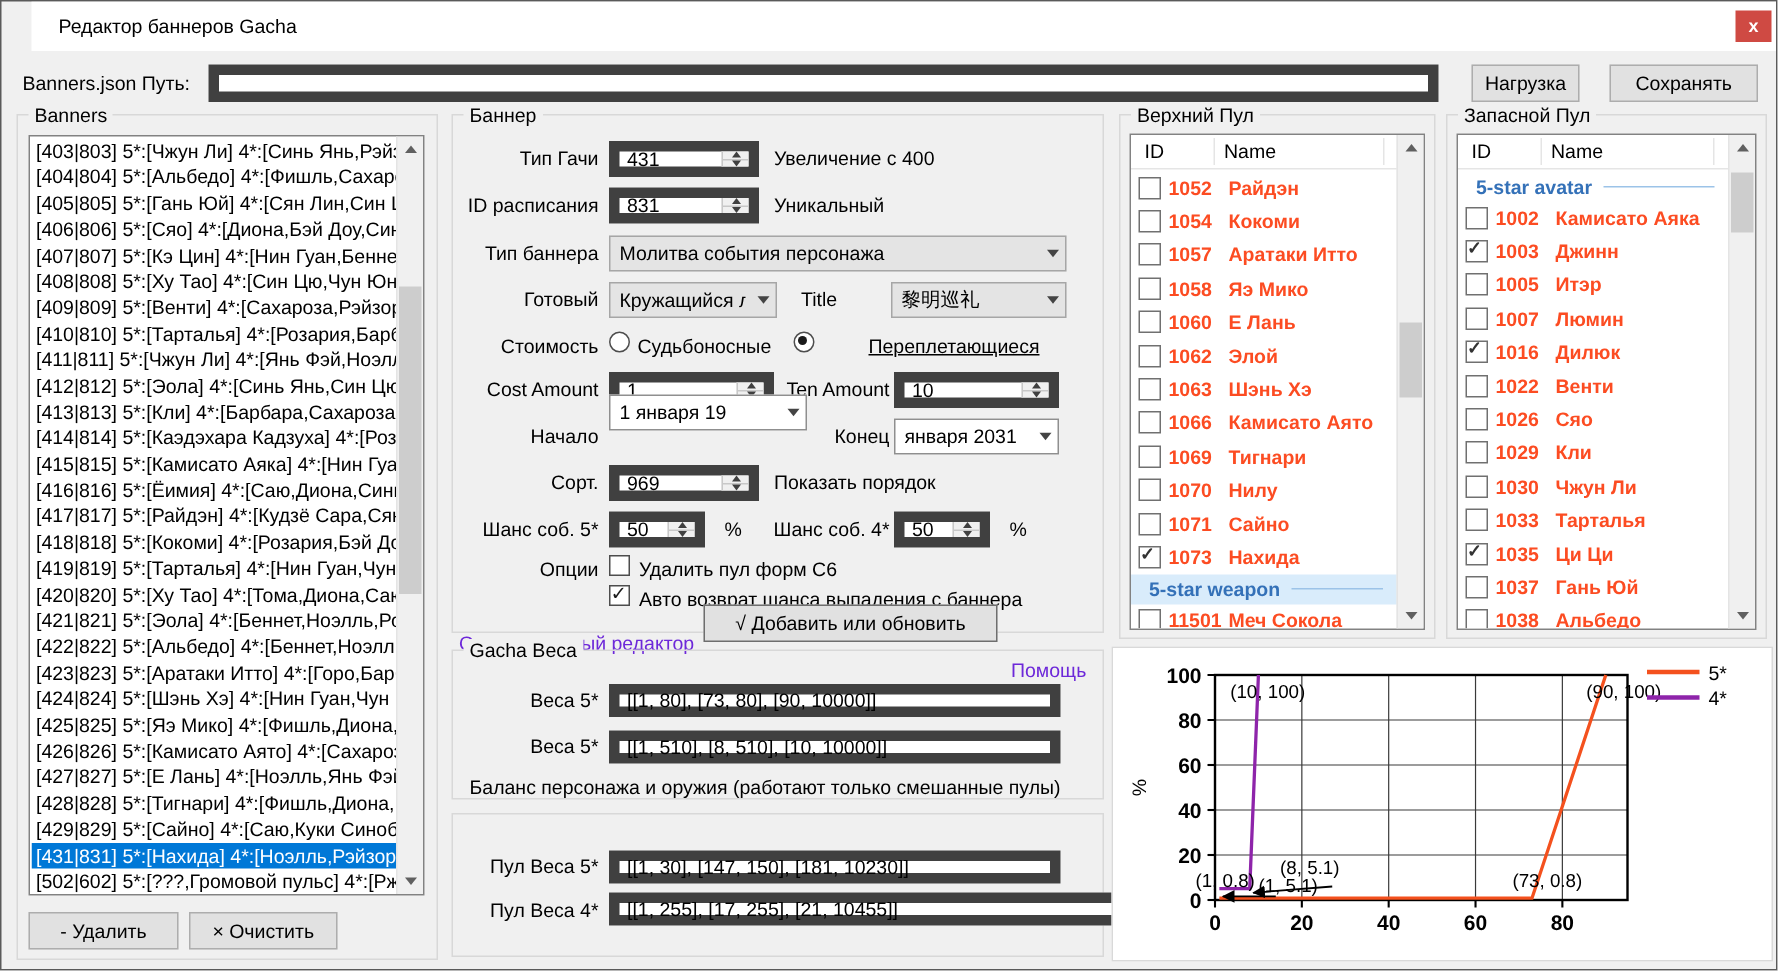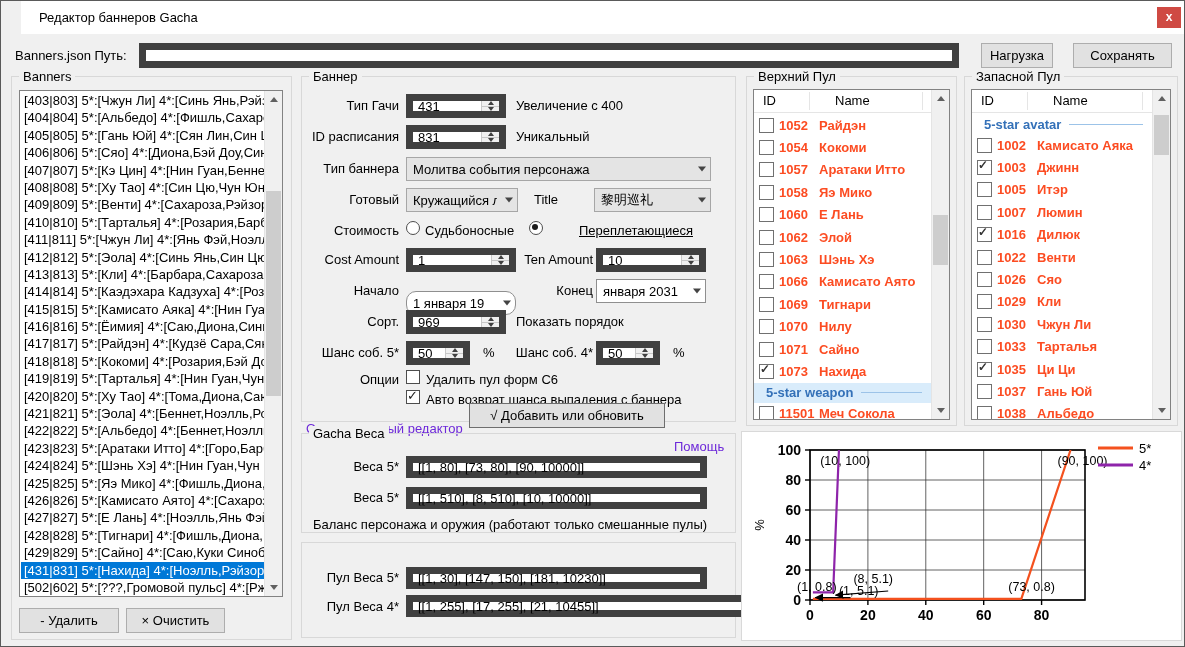--- a/index.html
+++ b/index.html
@@ -42,21 +42,21 @@
   .lb-row.sel{background:#0078d7;color:#fff;}
   .sbar{position:absolute;top:0;bottom:0;right:0;width:17px;background:#f0f0f0;border-left:1px solid #e4e4e4;}
   .sb-up,.sb-dn{position:absolute;left:0;right:0;height:17px;display:flex;align-items:center;justify-content:center;}
   .sb-up{top:0}.sb-dn{bottom:0}
   .sb-up::after{content:"";width:0;height:0;border-left:4px solid transparent;border-right:4px solid transparent;border-bottom:5px solid #606060;}
   .sb-dn::after{content:"";width:0;height:0;border-left:4px solid transparent;border-right:4px solid transparent;border-top:5px solid #606060;}
   .sb-th{position:absolute;left:1px;right:1px;background:#cdcdcd;}
   .lv{position:absolute;background:#fff;border:1px solid #828282;box-sizing:border-box;overflow:hidden;font-size:13px;}
   .lv-head{position:absolute;top:0;left:0;right:17px;height:22px;background:#fff;border-bottom:1px solid #e5e5e5;}
   .lv-head .h1{position:absolute;left:9px;top:3px;}
-  .lv-head .h2{position:absolute;left:62px;top:3px;margin-left:19px;}
+  .lv-head .h2{position:absolute;left:62px;top:3px;}
   .hsep{position:absolute;top:2px;bottom:2px;width:1px;background:#e5e5e5;}
   .lv-body{position:absolute;top:24px;left:0;right:17px;bottom:0;overflow:hidden;font-weight:bold;}
   .pool-row{height:22.4px;display:flex;align-items:center;}
   .cb13{width:13px;height:13px;border:1px solid #707070;background:#fff;margin-left:5px;flex:none;position:relative;box-sizing:content-box;}
   .cb13.on::after{content:"✓";position:absolute;left:0px;top:-3px;font-size:12px;color:#333;}
   .pid{margin-left:5px;width:40px;color:#fc4c22;flex:none;}
   .pname{color:#fc4c22;white-space:nowrap;}
   .pool-group{height:20px;display:flex;align-items:center;color:#3471b8;padding-left:12px;}
   .pool-group span{flex:none;}
   .pool-group i{flex:1;height:0;border-top:1px solid #9cc3e8;margin:0 10px 0 8px;}
@@ -180,21 +180,21 @@
   <span class="mlabel" style="left:500px;top:251px;">Ten Amount</span>
   <div class="tbx num" style="left:595px;top:247px;width:110px;height:24px;">
     <span class="tval">10</span>
     <span class="spin">
         <i class="su"></i>
         <i class="sd"></i>
       </span>
   </div>
 
   <span class="flabel" style="left:300px;top:282px;">Начало</span>
-  <div class="combo white" style="left:405px;top:290px;width:110px;height:24px;border-radius:10px;">
+  <div class="combo white" style="left:405px;top:262px;width:132px;height:24px;">
     <span class="cv">1  января  19</span>
       <span class="chev"></span>
   </div>
   <span class="mlabel" style="left:500px;top:282px;">Конец</span>
   <div class="combo white" style="left:595px;top:278px;width:110px;height:24px;">
     <span class="cv">января  2031</span>
       <span class="chev"></span>
   </div>
 
   <span class="flabel" style="left:300px;top:313px;">Сорт.</span>

